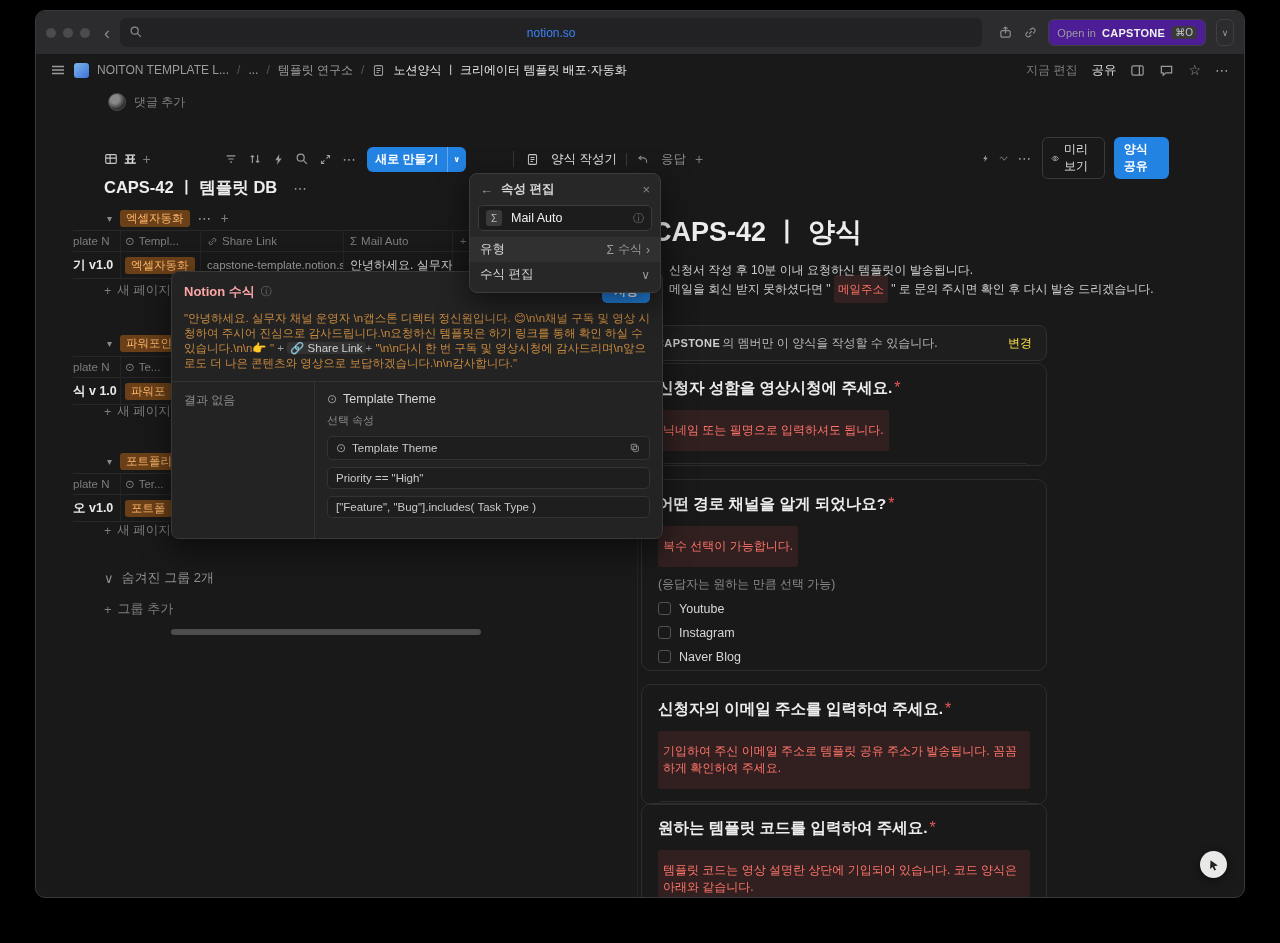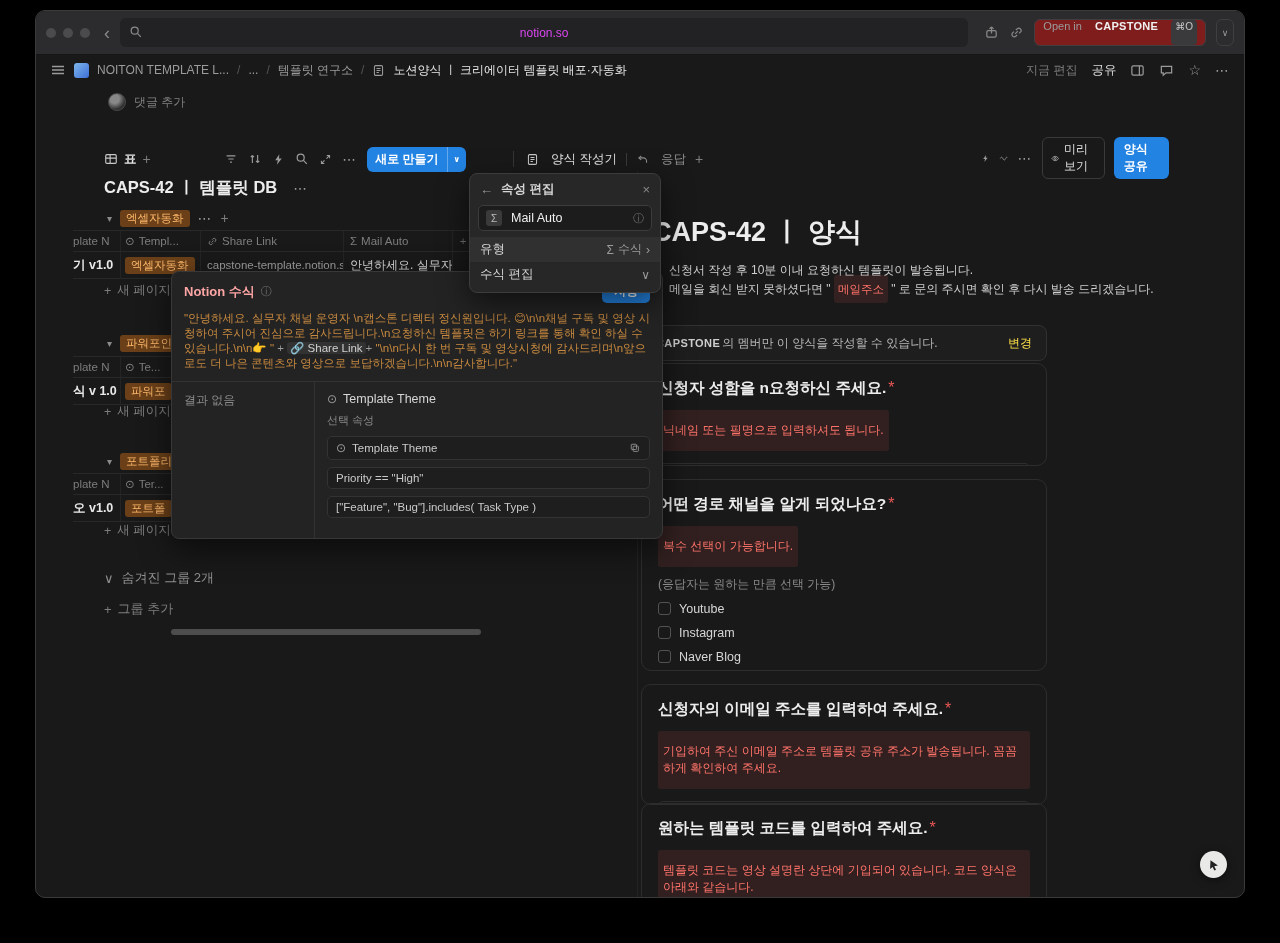--- a/index.html
+++ b/index.html
@@ -7,24 +7,24 @@
   .window{position:absolute;left:35px;top:10px;width:1210px;height:888px;background:#191919;
     border:1px solid #3a3a3a;border-radius:10px;overflow:hidden;box-sizing:border-box;}
   
   .chrome{position:absolute;top:0;left:0;right:0;height:44px;background:#2c2c2e;
     border-bottom:1px solid #161616;display:flex;align-items:center;padding:0 10px;gap:8px;box-sizing:border-box;}
   .traffic{display:flex;gap:7px;margin-right:4px;}
   .dot{width:10px;height:10px;border-radius:50%;background:#4b4b4e;display:inline-block;}
   .gl{color:#8a8a8a;}
   .back{font-size:18px;line-height:18px;margin:0 2px;}
   .addr{flex:1;height:29px;background:#222224;border-radius:6px;position:relative;display:flex;
-    align-items:center;justify-content:center;color:#d946ef;font-size:12px;}
+    align-items:center;justify-content:center;color:#3b82f6;font-size:12px;}
   .addr .mag{position:absolute;left:9px;top:7px;}
   .chrome-right{display:flex;align-items:center;gap:10px;margin-left:8px;}
-  .openpill{display:flex;gap:13px;background:#7f1d1d;border:1px solid #3f3f42;
+  .openpill{display:flex;align-items:center;gap:6px;background:#4c1d95;border:1px solid #3f3f42;
     border-radius:6px;height:27px;padding:0 8px;font-size:11px;box-sizing:border-box;}
   .openpill .dim{color:#9b9b9b;}
   .openpill .strong{color:#f0f0f0;font-weight:700;letter-spacing:.3px;}
   .kbd{background:#3a3a3d;color:#c9c9c9;border-radius:4px;padding:1px 4px;font-size:10px;}
   .openchev{height:27px;width:18px;border:1px solid #3f3f42;border-radius:6px;display:flex;align-items:center;
     justify-content:center;color:#9b9b9b;font-size:9px;box-sizing:border-box;}
   
   .nav{position:absolute;top:44px;left:0;right:0;height:30px;display:flex;align-items:center;
     padding:0 14px;gap:8px;font-size:12px;box-sizing:border-box;}
   .wsico{width:15px;height:15px;border-radius:3px;background:linear-gradient(135deg,#7db7ea,#3d6fd8);}
@@ -443,21 +443,21 @@
     <span><span>메일을 회신 받지 못하셨다면 " </span><span class="redchip">메일주소</span><span> " 로 문의 주시면 확인 후 다시 발송 드리겠습니다.</span></span>
   </div>
 
   <div class="member-card">
     <span class="brand">CAPSTONE</span>
     <span>의 멤버만 이 양식을 작성할 수 있습니다.</span>
     <span class="change">변경</span>
   </div>
 
   <div class="qcard q1">
-    <div><span class="q-title">신청자 성함을 n요청하신 주세요.</span><span class="req">*</span></div>
+    <div><span class="q-title">신청자 성함을 영상시청에 주세요.</span><span class="req">*</span></div>
     <span class="q-note">닉네임 또는 필명으로 입력하셔도 됩니다.</span>
     <input class="q-input" placeholder="응답자의 답변" style="">
   </div>
 
   <div class="qcard q2">
     <div><span class="q-title">어떤 경로 채널을 알게 되었나요?</span><span class="req">*</span></div>
     <span class="q-note">복수 선택이 가능합니다.</span>
     <div class="q-sub">(응답자는 원하는 만큼 선택 가능)</div>
     <div class="opt">
         <span class="cb"></span>

